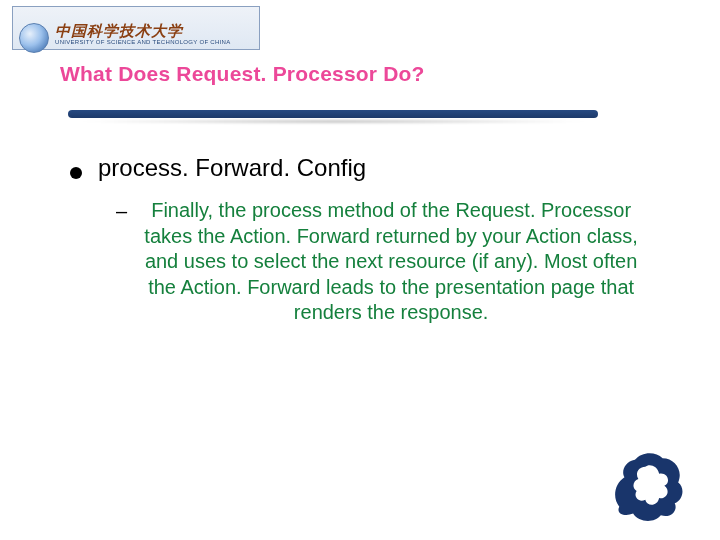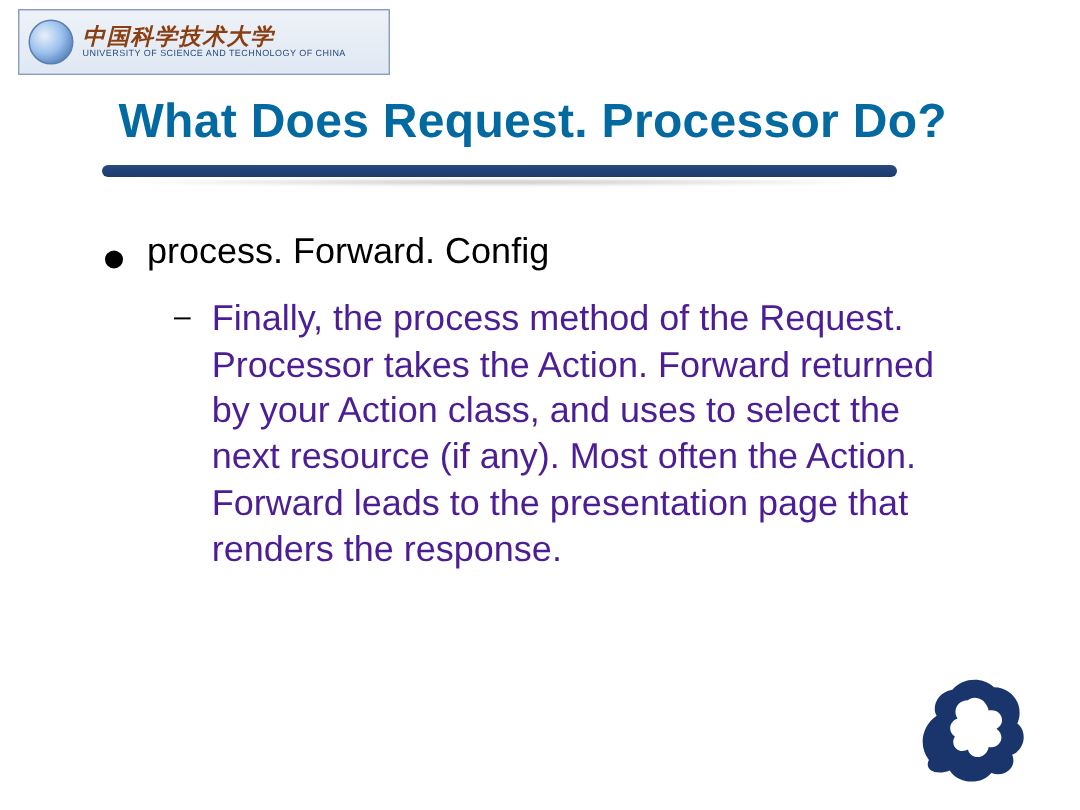--- a/index.html
+++ b/index.html
@@ -13,21 +13,20 @@
   }
   .logo-box {
     position: absolute;
     top: 6px;
     left: 12px;
     width: 248px;
     height: 44px;
     border: 1px solid #8aa0c0;
     background: linear-gradient(#eef2f8, #dfe8f3);
     display: flex;
-    align-items: center;
     gap: 6px;
     padding: 16px 6px;
   }
   .logo-circle {
     width: 30px; height: 30px;
     border-radius: 50%;
     background: radial-gradient(circle at 35% 35%, #e7f0fb 0%, #9cc1ec 45%, #2b5fa3 100%);
     border: 1px solid #5a7fb0;
     flex: 0 0 auto;
   }
@@ -46,24 +45,24 @@
   }
   .logo-en {
     font-size: 6px;
     color: #2a4c7d;
     letter-spacing: 0.3px;
     white-space: nowrap;
   }
   .title {
     position: absolute;
     top: 62px;
-    left: 79px;
-    font-size: 32px;
+    left: 60px;
+    font-size: 21px;
     font-weight: bold;
-    color: #0369a1;
+    color: #ec4899;
     letter-spacing: 0.2px;
   }
   .underline {
     position: absolute;
     top: 110px;
     left: 68px;
     width: 530px;
     height: 12px;
   }
   .underline .bar {
@@ -112,24 +111,25 @@
     margin-left: 46px;
   }
   .dash {
     font-size: 20px;
     color: #000;
     line-height: 26px;
     flex: 0 0 auto;
     margin-top: 0;
   }
   .lvl2-text {
-    font-size: 24px;
-    color: #4c1d95;
+    font-size: 20px;
+    color: #15803d;
     line-height: 1.28;
     max-width: 500px;
+    text-align: center;
   }
   .dragon {
     position: absolute;
     right: 28px;
     bottom: 16px;
     width: 90px;
     height: 78px;
   }
 </style>
 </head>

